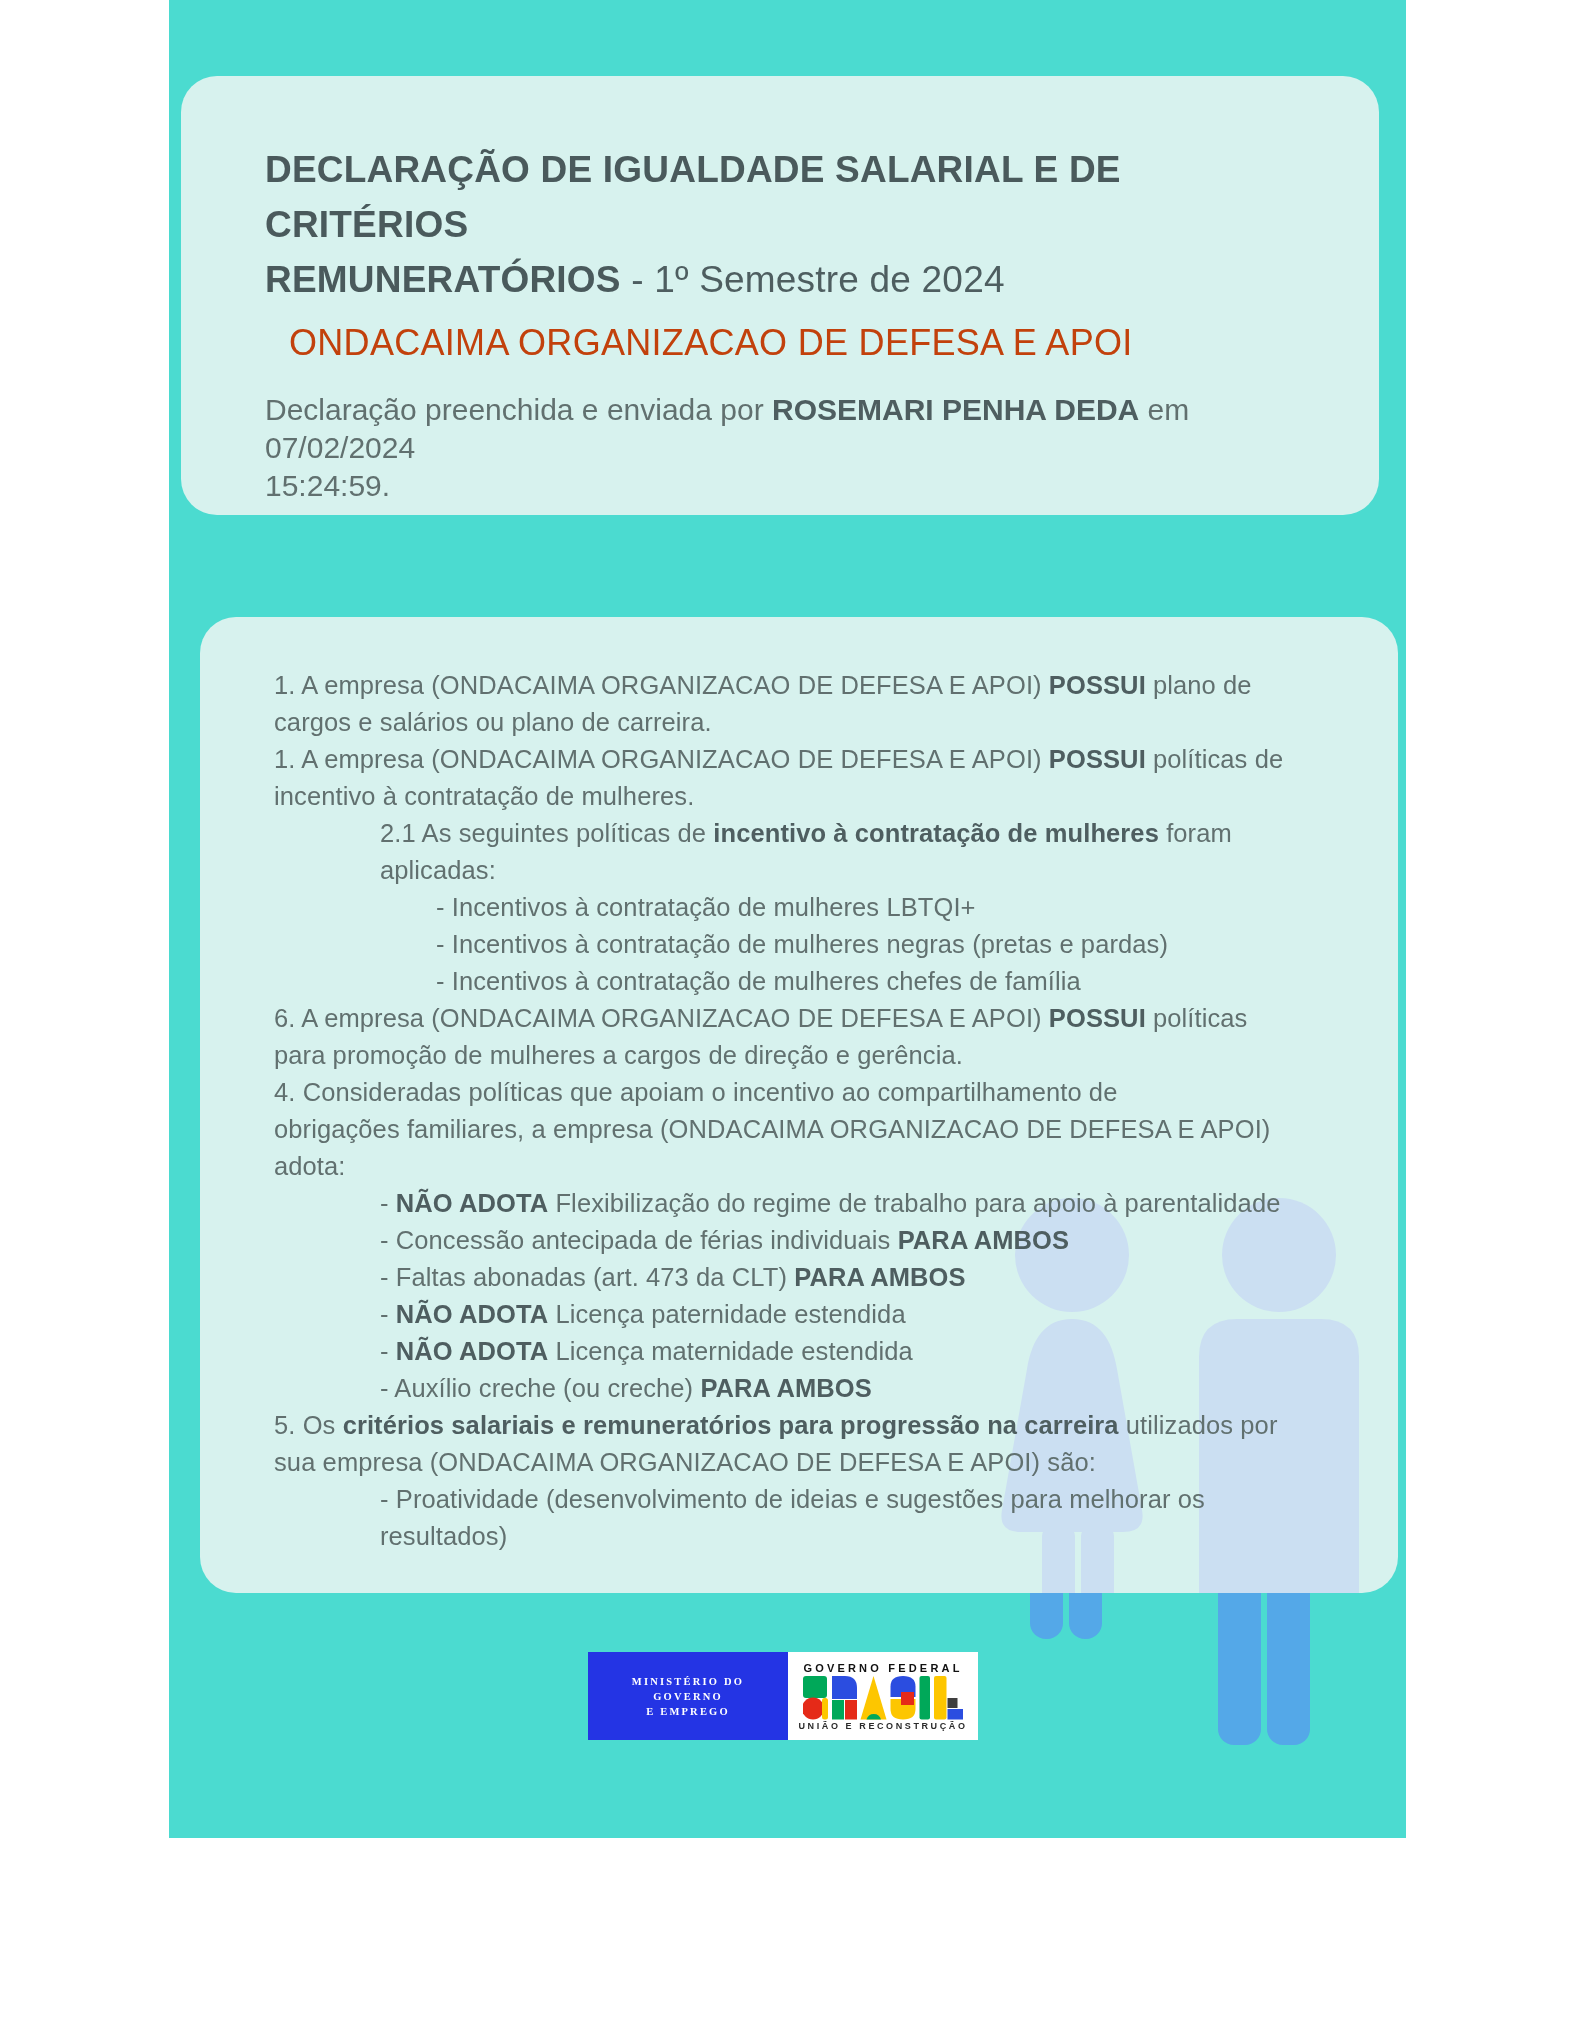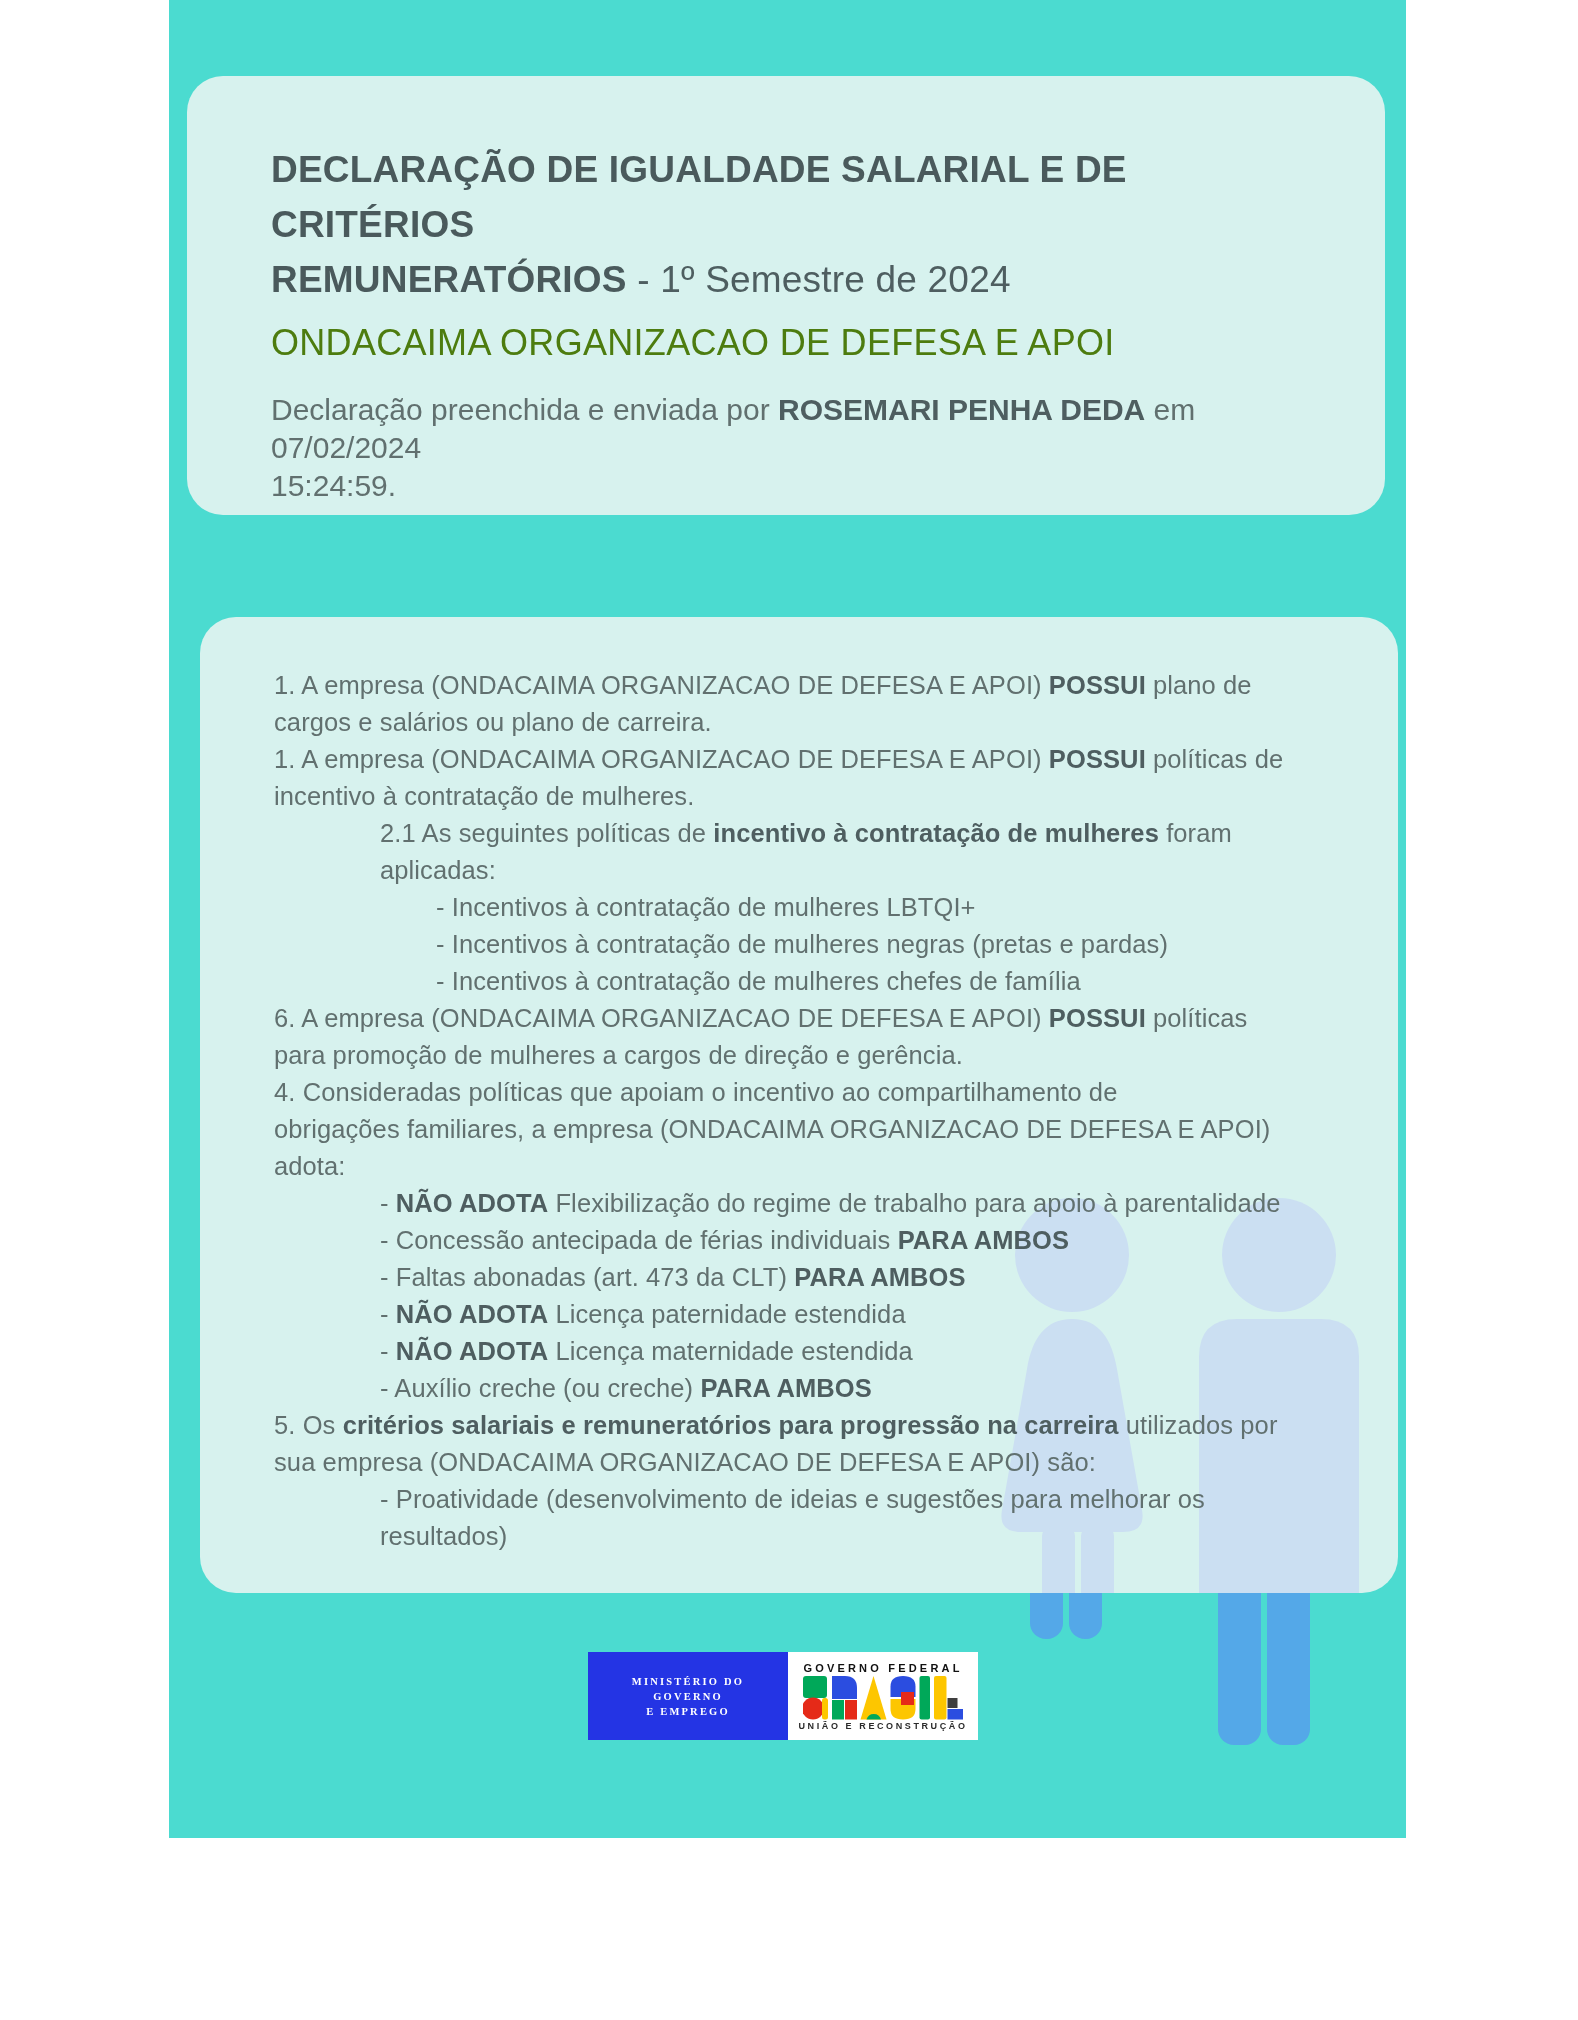--- a/index.html
+++ b/index.html
@@ -4,24 +4,24 @@
 <style>
   * { margin:0; padding:0; box-sizing:border-box; }
   html,body { background:#ffffff; }
   body { font-family:"Liberation Sans","DejaVu Sans",sans-serif; }
   .page { position:relative; width:1578px; height:2020px; background:#ffffff; overflow:hidden; }
 
   .teal-bg { position:absolute; left:169px; top:0; width:1237px; height:1838px; background:#4BDBD0; }
 
   
   .card { position:absolute; background:#D7F2EE; border-radius:36px; }
-  .card1 { left:187px; top:76px; width:1198px; height:439px; padding:66px 58px 0 84px; }
+  .card1 { left:181px; top:76px; width:1198px; height:439px; padding:66px 58px 0 84px; }
   .doc-title { font-size:37px; line-height:55px; font-weight:400; color:#4E5E60; white-space:pre-line; letter-spacing:.2px; }
   .doc-title .tb { font-weight:700; color:#4A5A5C; }
-  .company { margin-top:14px; font-size:36px; line-height:44px; font-weight:400; color:#4d7c0f; letter-spacing:.3px; }
+  .company { margin-top:14px; font-size:36px; line-height:44px; font-weight:400; color:#c2410c; letter-spacing:.3px;margin-left:24px; }
   .sender { margin-top:26px; font-size:30px; line-height:38px; color:#61706F; white-space:pre-line; }
   .sender b { color:#4E5E60; }
 
   
   .card2 { left:200px; top:617px; width:1198px; height:976px; overflow:hidden; }
   .body-content { position:absolute; left:74px; top:50px; width:1100px; z-index:2; }
   .item { font-size:25.5px; line-height:37px; color:#61706F; white-space:pre-line; letter-spacing:.1px; }
   .item b { font-weight:700; color:#4E5E60; }
   .indent-0 { padding-left:0; }
   .indent-1 { padding-left:106px; }

